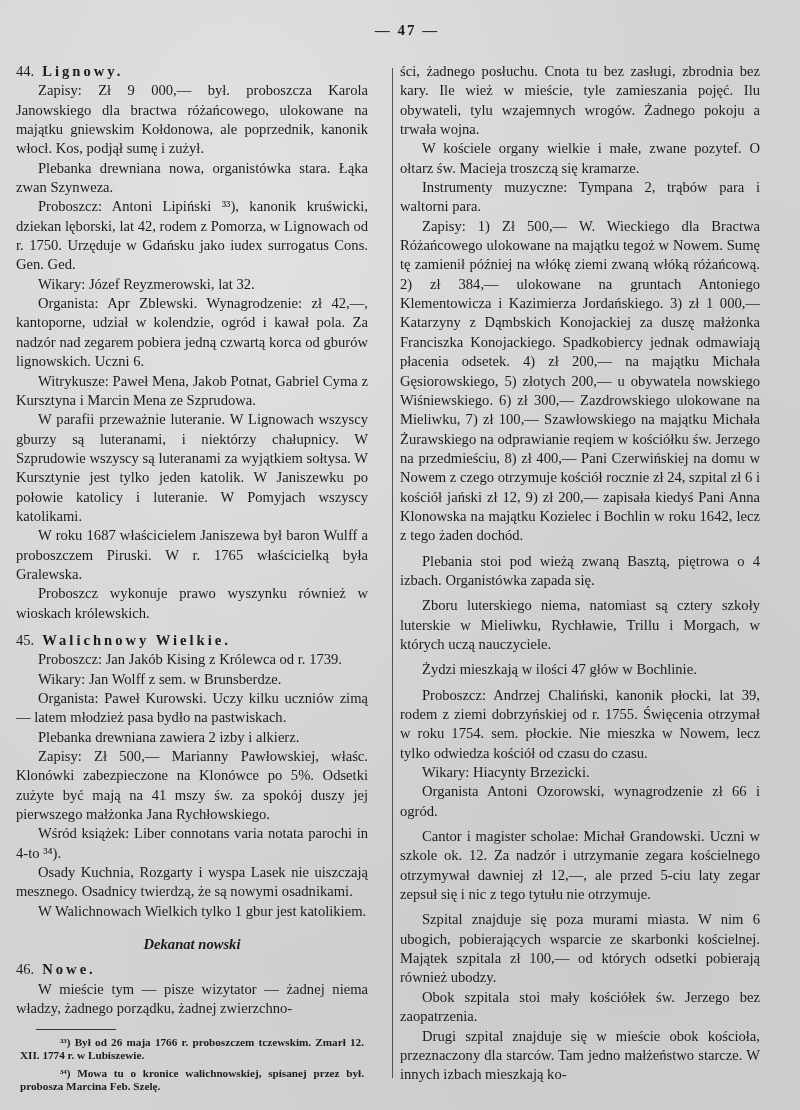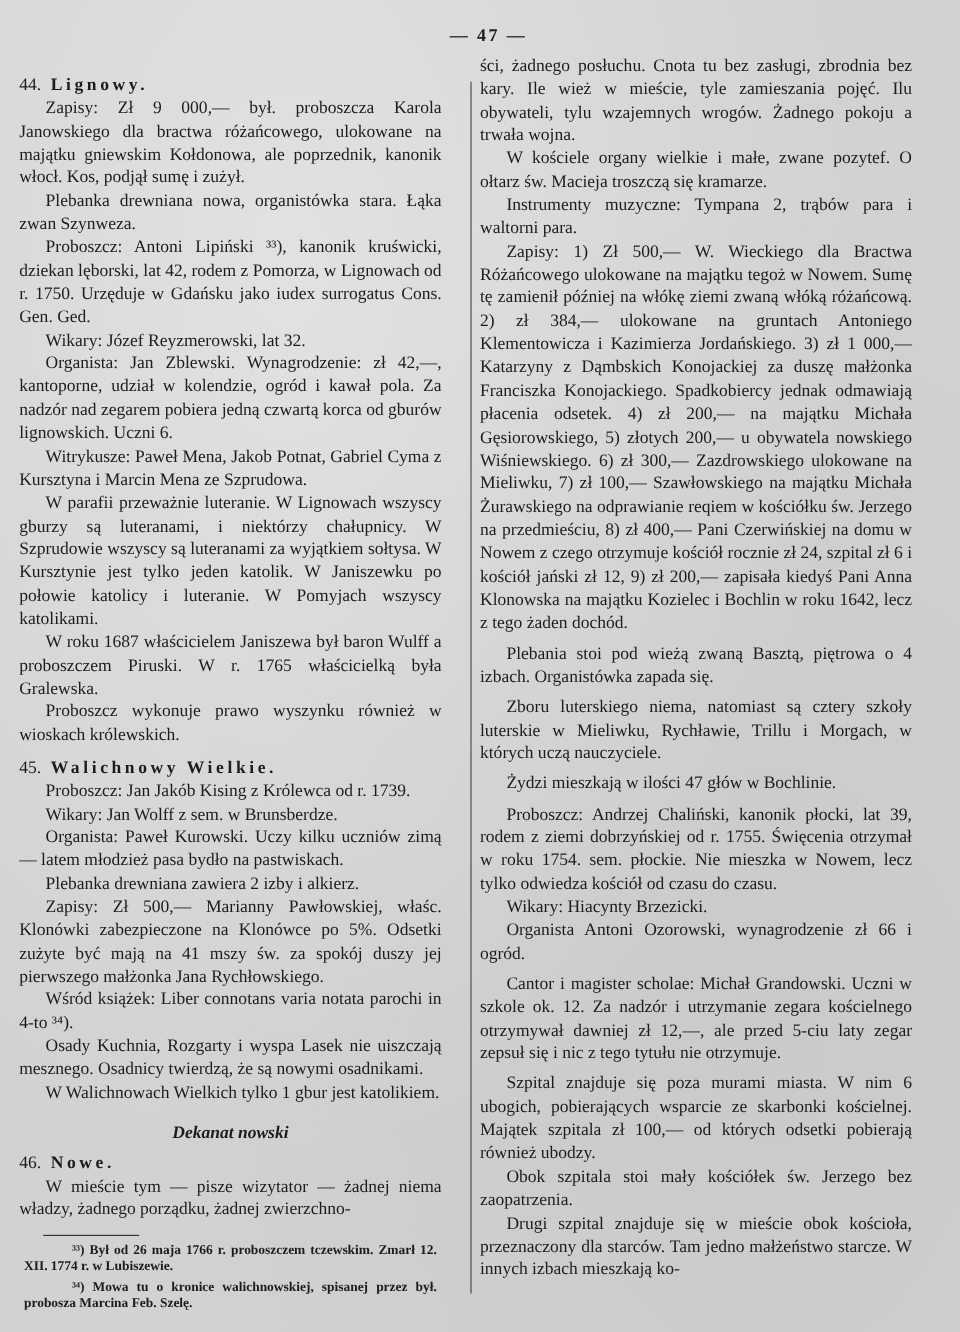--- a/index.html
+++ b/index.html
@@ -20,21 +20,21 @@
     .page-number {
       position: absolute; top: 22px; left: 372px; width: 70px;
       text-align: center; font-size: 15px; font-weight: bold; letter-spacing: 2px;
     }
     .col {
       position: absolute; top: 62px;
       font-size: 14.6px; line-height: 19.35px;
       text-align: justify; hyphens: manual;
     }
     .col-left { left: 16px; width: 352px; }
-    .col-right { left: 400px; width: 360px; top: 46px; }
+    .col-right { left: 400px; width: 360px; top: 62px; }
     .col-divider {
       position: absolute; left: 392px; top: 68px; width: 1px; height: 1010px;
       background: #3a3a3a; opacity: 0.85;
     }
     .p { text-indent: 22px; margin: 0; }
     .p.noind { text-indent: 0; }
     .p.gap { margin-top: 6px; }
     .heading {
       margin: 0; font-weight: bold; letter-spacing: 3px; text-indent: 0;
     }
@@ -60,21 +60,21 @@
   <div class="page-number">— 47 —</div>
 
   <div class="col col-left">
     <p class="heading">
       <span class="num">44.</span><span>Lignowy.</span>
     </p>
     <p class="p">Zapisy: Zł 9 000,— był. proboszcza Karola Janowskiego dla bractwa różańcowego, ulokowane na majątku gniewskim Kołdonowa, ale poprzednik, kanonik włocł. Kos, podjął sumę i zużył.</p>
     <p class="p">Plebanka drewniana nowa, organistówka stara. Łąka zwan Szynweza.</p>
     <p class="p">Proboszcz: Antoni Lipiński ³³), kanonik kruświcki, dziekan lęborski, lat 42, rodem z Pomorza, w Lignowach od r. 1750. Urzęduje w Gdańsku jako iudex surrogatus Cons. Gen. Ged.</p>
     <p class="p">Wikary: Józef Reyzmerowski, lat 32.</p>
-    <p class="p">Organista: Jan Zblewski. Wynagrodzenie: zł 42,—, kantoporne, udział w kolendzie, ogród i kawał pola. Za nadzór nad zegarem pobiera jedną czwartą korca od gburów lignowskich. Uczni 6.</p>
+    <p class="p">Organista: Apr Zblewski. Wynagrodzenie: zł 42,—, kantoporne, udział w kolendzie, ogród i kawał pola. Za nadzór nad zegarem pobiera jedną czwartą korca od gburów lignowskich. Uczni 6.</p>
     <p class="p">Witrykusze: Paweł Mena, Jakob Potnat, Gabriel Cyma z Kursztyna i Marcin Mena ze Szprudowa.</p>
     <p class="p">W parafii przeważnie luteranie. W Lignowach wszyscy gburzy są luteranami, i niektórzy chałupnicy. W Szprudowie wszyscy są luteranami za wyjątkiem sołtysa. W Kursztynie jest tylko jeden katolik. W Janiszewku po połowie katolicy i luteranie. W Pomyjach wszyscy katolikami.</p>
     <p class="p">W roku 1687 właścicielem Janiszewa był baron Wulff a proboszczem Piruski. W r. 1765 właścicielką była Gralewska.</p>
     <p class="p">Proboszcz wykonuje prawo wyszynku również w wioskach królewskich.</p>
 
     <p class="heading gap">
       <span class="num">45.</span><span>Walichnowy Wielkie.</span>
     </p>
     <p class="p">Proboszcz: Jan Jakób Kising z Królewca od r. 1739.</p>
     <p class="p">Wikary: Jan Wolff z sem. w Brunsberdze.</p>

